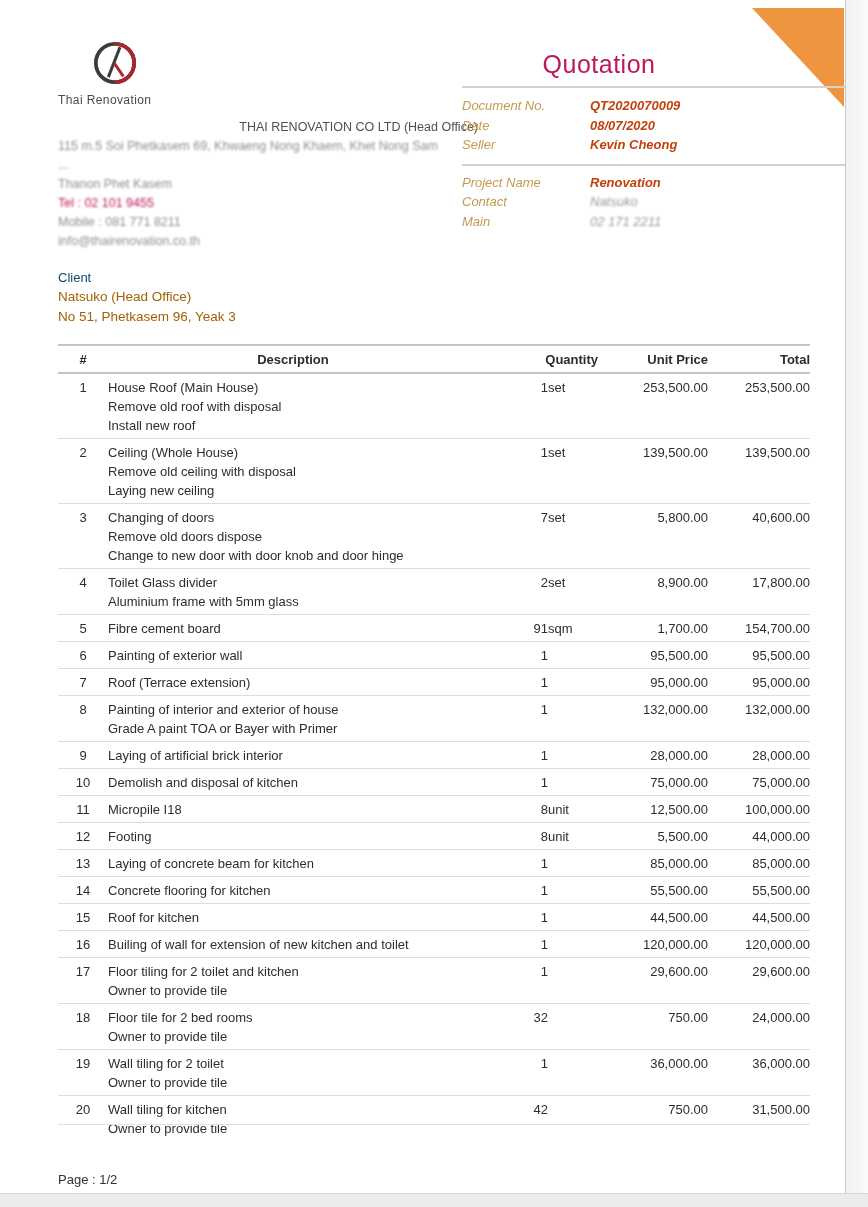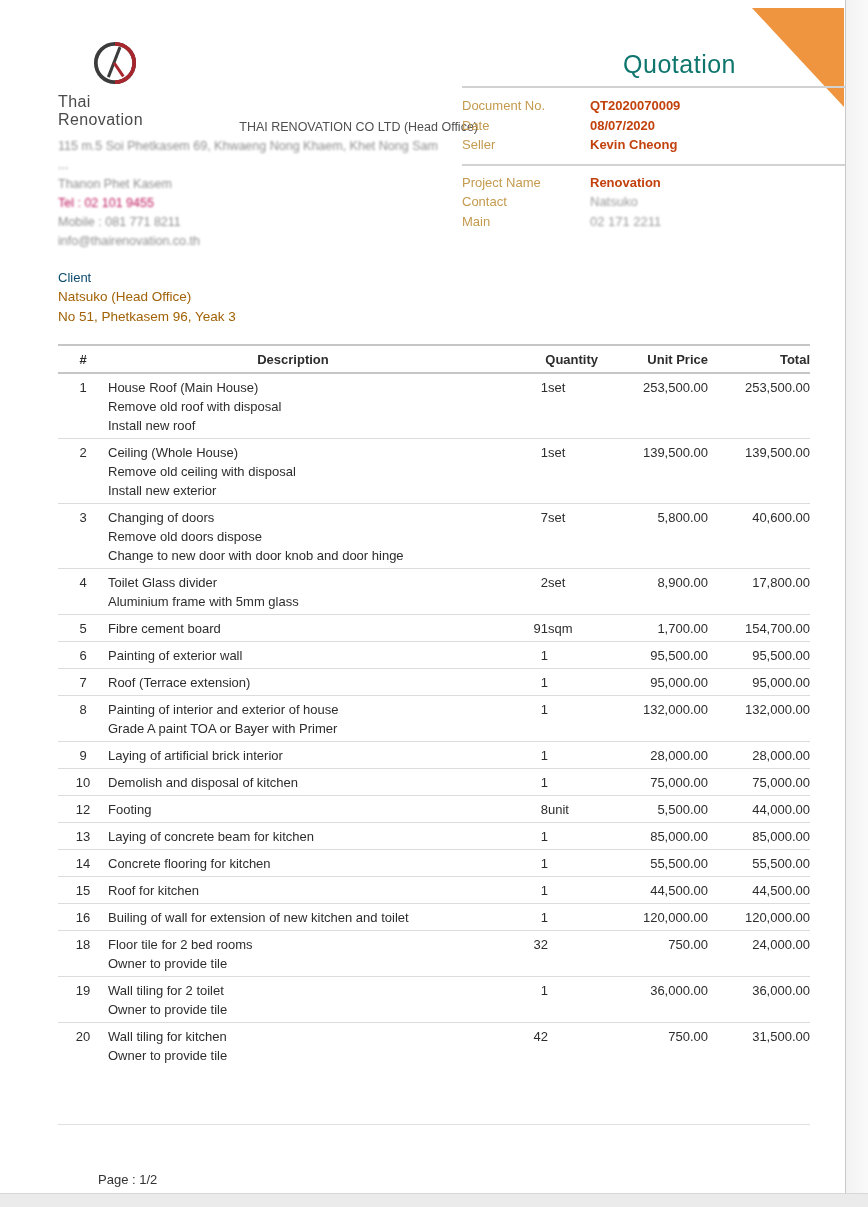--- a/index.html
+++ b/index.html
@@ -9,36 +9,36 @@
   .photo-right-edge{position:absolute;top:0;left:845px;width:23px;height:100%;
         background:linear-gradient(to right,#f2f2f2,#fafafa);border-left:1px solid #c9c9c9;}
   .photo-bottom-edge{position:absolute;left:0;top:1193px;width:100%;height:14px;
         background:#ebebeb;border-top:1px solid #d8d8d8;}
   .corner-triangle{position:absolute;left:752px;top:8px;width:0;height:0;
         border-top:99px solid #f0953f;border-left:92px solid transparent;}
 
   
   .logo-block{position:absolute;left:58px;top:38px;width:120px;text-align:left;}
   .logo-mark{margin-left:32px;}
-  .logo-text{font-size:16px;color:#4a4a4a;letter-spacing:.4px;margin-top:1px;}
+  .logo-text{font-size:12px;color:#4a4a4a;letter-spacing:.4px;margin-top:1px;}
 
   
   .company-block{position:absolute;left:58px;top:118px;width:420px;}
   .company-line{font-size:12.5px;line-height:19px;white-space:nowrap;}
   .blur-light{filter:blur(0.5px);color:#4f4f4f;text-align:right;}
   .blur-med{filter:blur(0.9px);color:#be185d;}
   .blur-heavy{filter:blur(1.2px);color:#8f8f8f;}
 
   
   .doc-panel{position:absolute;left:462px;top:50px;width:384px;}
-  .doc-title{font-size:25px;color:#0f766e;text-align:right;padding-right:110px;
+  .doc-title{font-size:25px;color:#be185d;text-align:center;padding-right:110px;
         font-weight:400;letter-spacing:.5px;}
   .divider{border-top:2px solid #d2d2d2;margin-top:7px;margin-bottom:8px;}
   .divider2{border-top:2px solid #d2d2d2;margin-top:9px;margin-bottom:7px;}
-  .field-row{display:flex;line-height:19.5px;font-size:13px;}
+  .field-row{display:flex;line-height:19.5px;font-size:13px;font-style:italic;}
   .field-label{width:128px;color:#c49a4e;flex:0 0 auto;}
   .field-value{color:#c2410c;font-weight:700;}
   .field-value.v-blur-light{filter:blur(0.45px);}
   .field-value.v-blur-heavy{filter:blur(1.2px);color:#9a9a9a;font-weight:400;}
 
   
   .client-block{position:absolute;left:58px;top:268px;}
   .client-label{font-size:13px;color:#0c4a6e;line-height:19px;}
   .client-line{font-size:13.5px;color:#a16207;line-height:19.5px;}
 
@@ -53,21 +53,21 @@
   th.h-desc{text-align:center;}
   th.h-qty{text-align:right;padding-right:42px;}
   th.h-price,th.h-total{text-align:right;}
   td.c-no{text-align:center;}
   td.c-desc{padding-left:5px;}
   td.c-qty{text-align:right;}
   td.c-unit{padding-left:14px;}
   td.c-price,td.c-total{text-align:right;}
   .after-line{position:absolute;left:58px;top:1124px;width:752px;border-top:1px solid #e0e0e0;}
 
-  .footer{position:absolute;left:58px;top:1172px;font-size:13px;color:#333;margin-left:40px;}
+  .footer{position:absolute;left:58px;top:1172px;font-size:13px;color:#333;}
 </style>
 </head>
 <body>
 
 <div class="page">
 
   <div class="corner-triangle"></div>
 
   <div class="logo-block">
     <div class="logo-mark">
@@ -160,21 +160,21 @@
           <td class="c-qty">1</td>
           <td class="c-unit">set</td>
           <td class="c-price">253,500.00</td>
           <td class="c-total">253,500.00</td>
         </tr>
         <tr>
           <td class="c-no">2</td>
           <td class="c-desc">
             <div>Ceiling (Whole House)</div>
             <div>Remove old ceiling with disposal</div>
-            <div>Install new exterior</div>
+            <div>Laying new ceiling</div>
           </td>
           <td class="c-qty">1</td>
           <td class="c-unit">set</td>
           <td class="c-price">139,500.00</td>
           <td class="c-total">139,500.00</td>
         </tr>
         <tr>
           <td class="c-no">3</td>
           <td class="c-desc">
             <div>Changing of doors</div>
@@ -252,20 +252,30 @@
           <td class="c-no">10</td>
           <td class="c-desc">
             <div>Demolish and disposal of kitchen</div>
           </td>
           <td class="c-qty">1</td>
           <td class="c-unit"></td>
           <td class="c-price">75,000.00</td>
           <td class="c-total">75,000.00</td>
         </tr>
         <tr>
+          <td class="c-no">11</td>
+          <td class="c-desc">
+            <div>Micropile I18</div>
+          </td>
+          <td class="c-qty">8</td>
+          <td class="c-unit">unit</td>
+          <td class="c-price">12,500.00</td>
+          <td class="c-total">100,000.00</td>
+        </tr>
+        <tr>
           <td class="c-no">12</td>
           <td class="c-desc">
             <div>Footing</div>
           </td>
           <td class="c-qty">8</td>
           <td class="c-unit">unit</td>
           <td class="c-price">5,500.00</td>
           <td class="c-total">44,000.00</td>
         </tr>
         <tr>
@@ -302,20 +312,31 @@
           <td class="c-no">16</td>
           <td class="c-desc">
             <div>Builing of wall for extension of new kitchen and toilet</div>
           </td>
           <td class="c-qty">1</td>
           <td class="c-unit"></td>
           <td class="c-price">120,000.00</td>
           <td class="c-total">120,000.00</td>
         </tr>
         <tr>
+          <td class="c-no">17</td>
+          <td class="c-desc">
+            <div>Floor tiling for 2 toilet and kitchen</div>
+            <div>Owner to provide tile</div>
+          </td>
+          <td class="c-qty">1</td>
+          <td class="c-unit"></td>
+          <td class="c-price">29,600.00</td>
+          <td class="c-total">29,600.00</td>
+        </tr>
+        <tr>
           <td class="c-no">18</td>
           <td class="c-desc">
             <div>Floor tile for 2 bed rooms</div>
             <div>Owner to provide tile</div>
           </td>
           <td class="c-qty">32</td>
           <td class="c-unit"></td>
           <td class="c-price">750.00</td>
           <td class="c-total">24,000.00</td>
         </tr>

